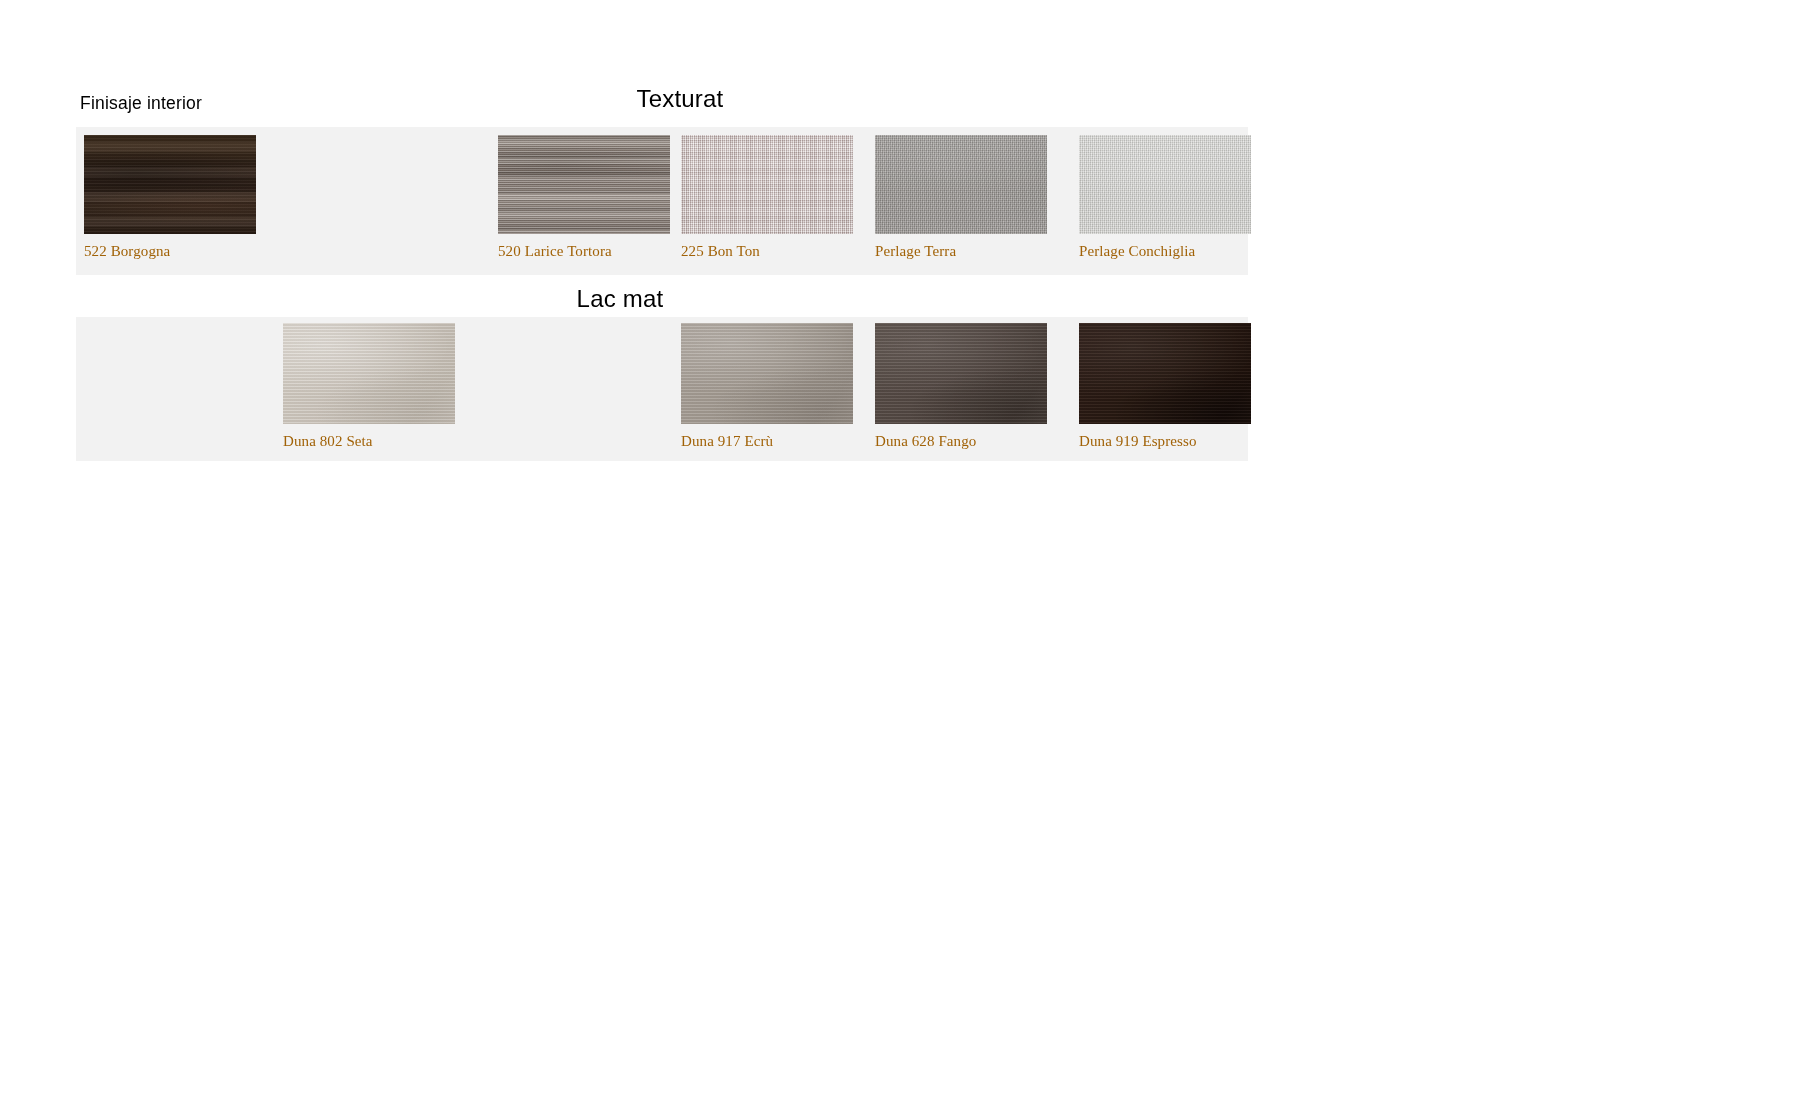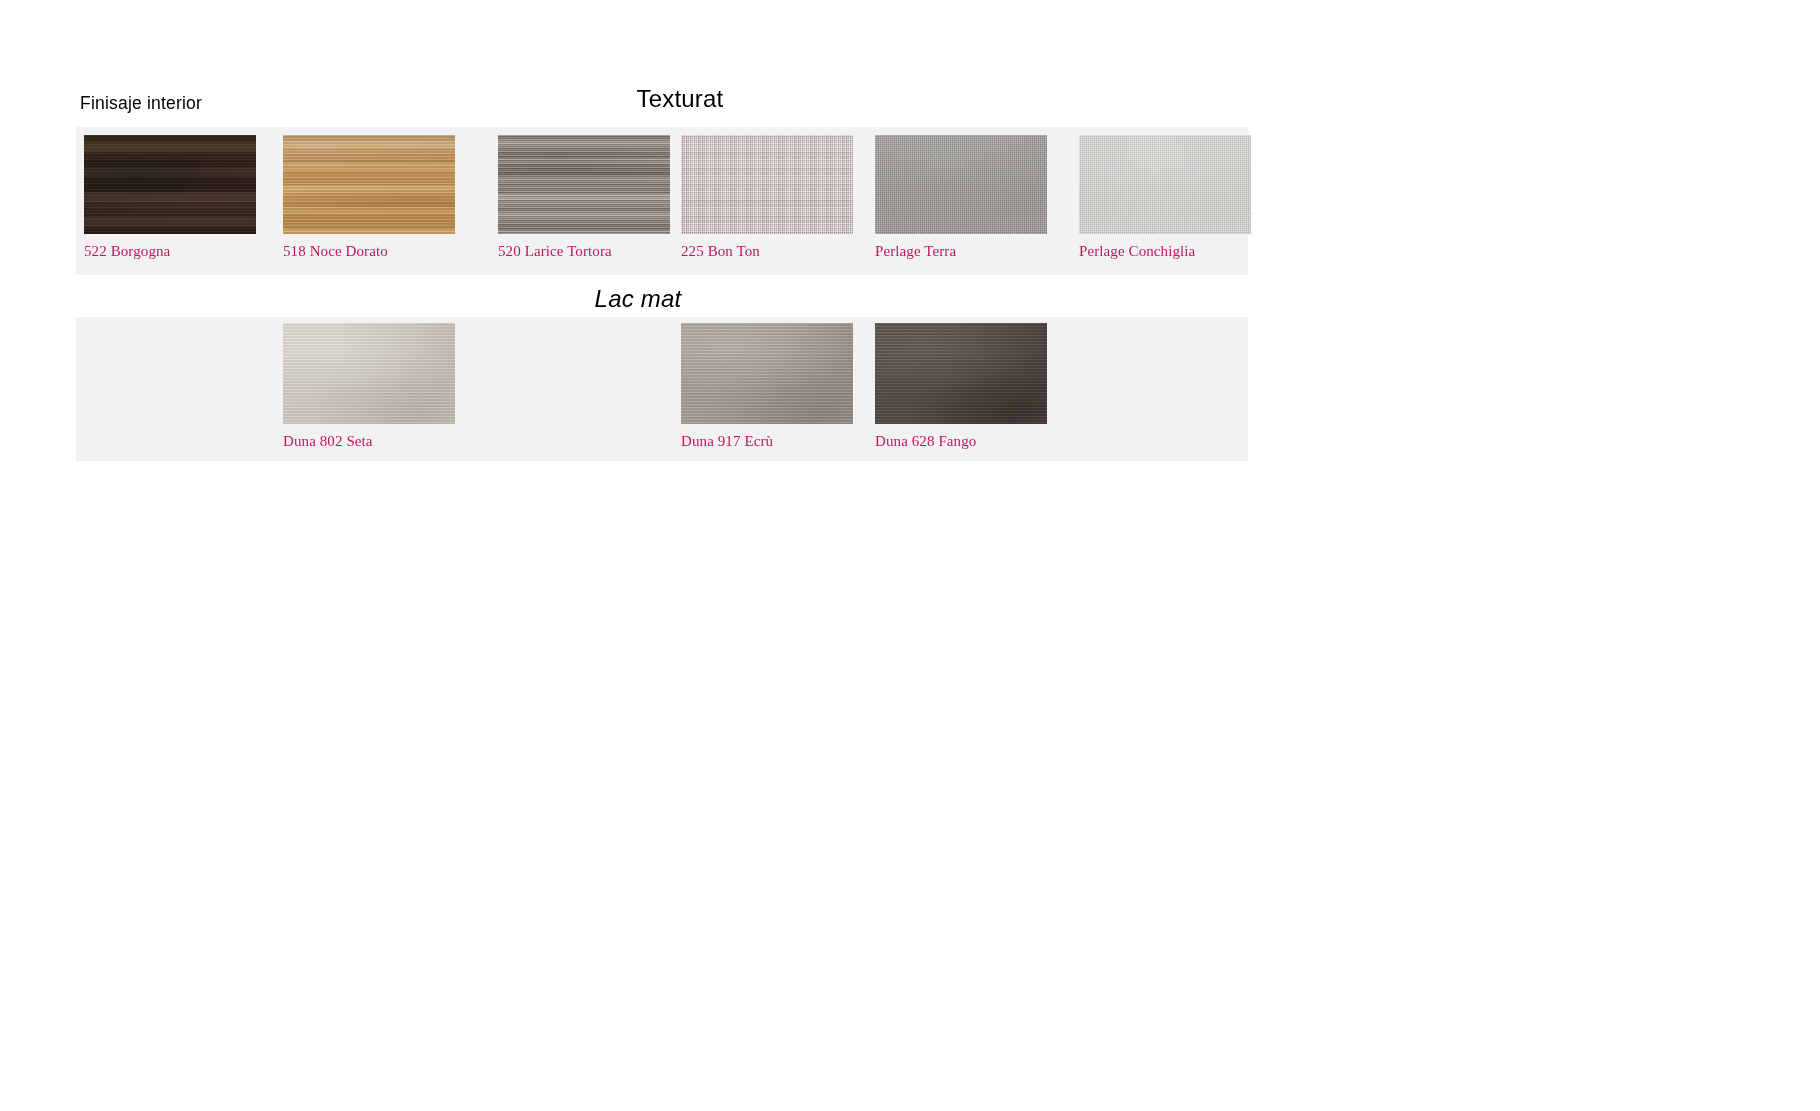--- a/index.html
+++ b/index.html
@@ -42,21 +42,21 @@
     position: absolute;
     font-family: "Liberation Sans", sans-serif;
     font-size: 24px;
     font-weight: 400;
     letter-spacing: 0.2px;
     color: #000000;
     white-space: nowrap;
     text-align: center;
   }
   #title-texturat { left: 580px; top: 85px; width: 200px; }
-  #title-lacmat   { left: 538px; top: 285px; width: 200px; font-style: italic; }
+  #title-lacmat   { left: 520px; top: 285px; width: 200px; }
 
   
   .band {
     position: absolute;
     left: 76px;
     width: 1172px;
     background: #f2f2f2;
   }
   #band-texturat { top: 127px; height: 148px; }
   #band-lacmat   { top: 317px; height: 144px; }
@@ -95,21 +95,21 @@
     height: 101px;
   }
 
   .swatch-label {
     position: absolute;
     left: 8px;
     top: 116px;
     font-family: "Liberation Serif", serif;
     font-size: 15px;
     font-weight: 400;
-    color: #be185d;
+    color: #a16207;
     white-space: nowrap;
     letter-spacing: 0.1px;
   }
   #band-lacmat .swatch-label {
     top: 116px;
   }
 
   
   
   
@@ -306,24 +306,20 @@
   <div class="group-title" id="title-texturat">Texturat</div>
 
   <div class="band" id="band-texturat">
     <div class="band-inner">
 
       <div class="swatch-cell col-0">
         <div class="swatch-tile tex-borgogna"></div>
         <div class="swatch-label">522 Borgogna</div>
       </div>
 
-      <div class="swatch-cell col-1">
-        <div class="swatch-tile tex-noce"></div>
-        <div class="swatch-label">518 Noce Dorato</div>
-      </div>
 
       <div class="swatch-cell col-2">
         <div class="swatch-tile tex-larice"></div>
         <div class="swatch-label">520 Larice Tortora</div>
       </div>
 
       <div class="swatch-cell col-3">
         <div class="swatch-tile tex-bonton"></div>
         <div class="swatch-label">225 Bon Ton</div>
       </div>
@@ -356,17 +352,21 @@
       <div class="swatch-cell col-3">
         <div class="swatch-tile tex-duna-ecru"></div>
         <div class="swatch-label">Duna 917 Ecrù</div>
       </div>
 
       <div class="swatch-cell col-4">
         <div class="swatch-tile tex-duna-fango"></div>
         <div class="swatch-label">Duna 628 Fango</div>
       </div>
 
+      <div class="swatch-cell col-5">
+        <div class="swatch-tile tex-duna-espresso"></div>
+        <div class="swatch-label">Duna 919 Espresso</div>
+      </div>
 
     </div>
   </div>
 
 </div>
 
 </body></html>

